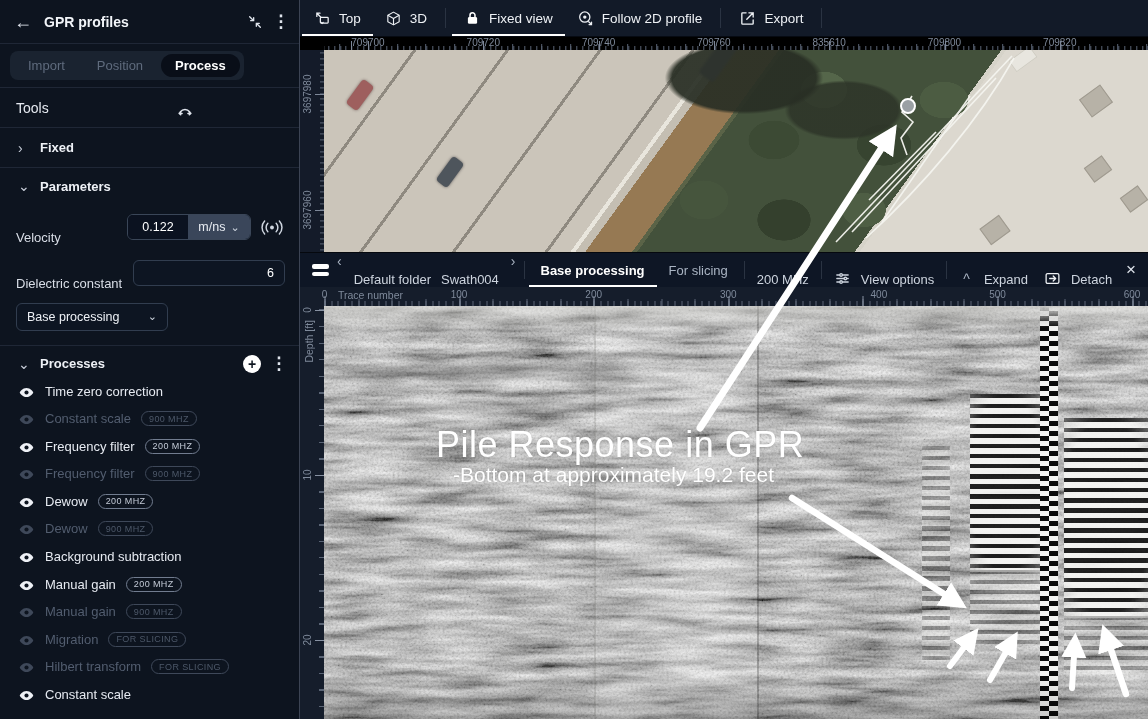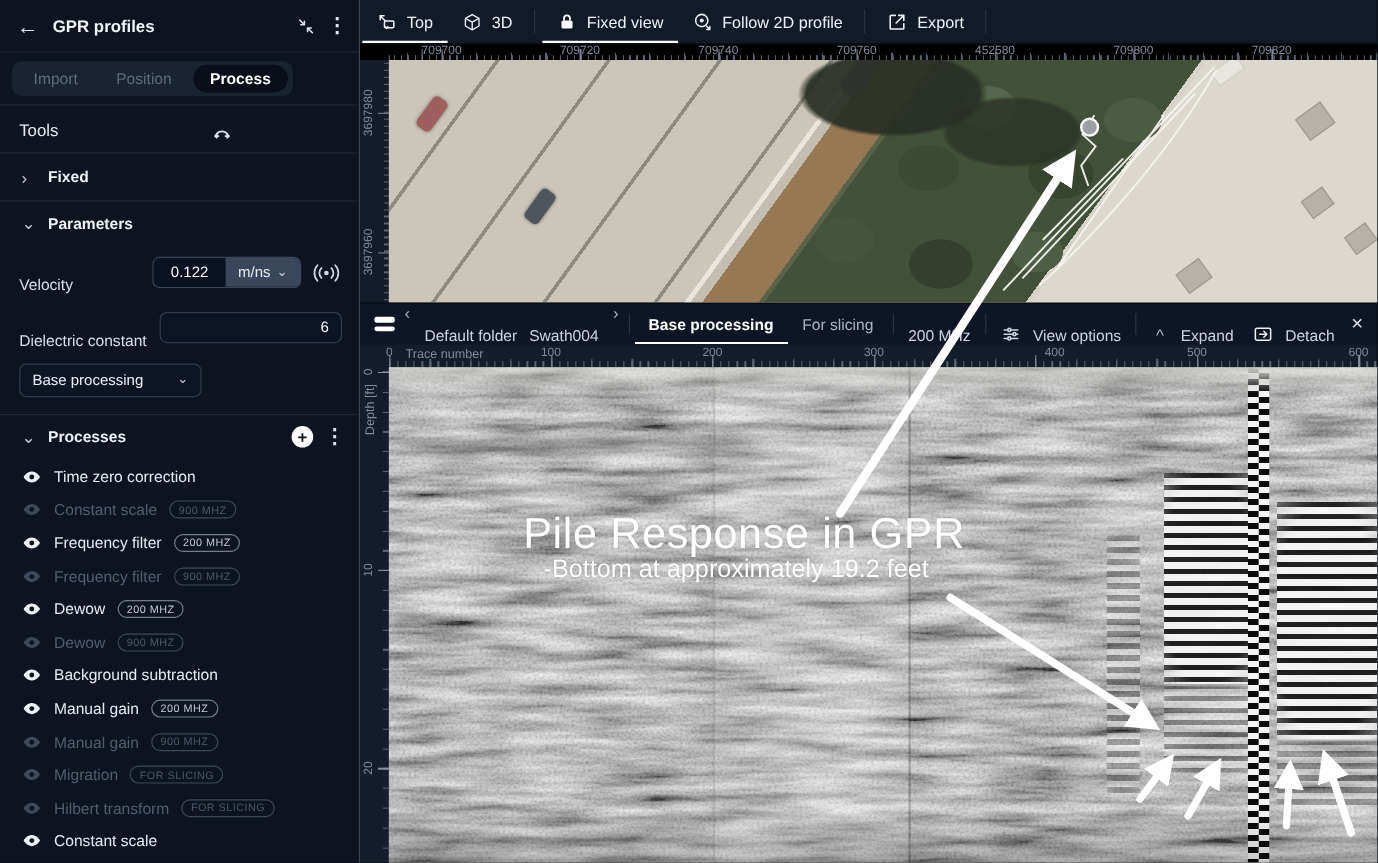--- a/index.html
+++ b/index.html
@@ -36,21 +36,21 @@
   .antenna { margin-left:8px; width:26px; display:flex; justify-content:center; }
   .di-input { width:152px; height:26px; background:#0d1522; border:1px solid #313d4f; border-radius:6px; color:#fff; font-family:inherit; font-size:12.5px; text-align:right; padding-right:10px; outline:none; }
   .select { width:152px; height:28px; background:#0d1522; border:1px solid #313d4f; border-radius:6px; display:flex; align-items:center; justify-content:space-between; padding:0 10px; font-size:12.5px; color:#eef1f6; cursor:pointer; }
   .interp { padding-top:6px; padding-bottom:8px; }
 
   .proc-divider { border-top:1px solid #1f2736; margin-top:6px; }
   .proc-header { height:36px; display:flex; align-items:center; gap:12px; padding:0 14px 0 18px; }
   .proc-header .spacer { flex:1; }
   .plus-circle { width:18px; height:18px; border-radius:50%; background:#ffffff; color:#0d141f; font-size:14px; font-weight:700; display:flex; align-items:center; justify-content:center; cursor:pointer; }
   .proc-list { padding:2px 0 0 18px; }
-  .proc-item { height:27.6px; display:flex; align-items:center; gap:10px; cursor:pointer; }
+  .proc-item { height:27.6px; display:flex; align-items:flex-start; gap:10px; cursor:pointer; }
   .proc-label { font-size:13px; color:#e6eaf1; }
   .badge { border:1px solid #717c8f; color:#c3cad6; font-size:9px; letter-spacing:.4px; padding:1.5px 7px; border-radius:999px; white-space:nowrap; }
   .proc-item.off .proc-label { color:#525d6f; }
   .proc-item.off .badge { border-color:#3e4859; color:#4d5869; }
   .eye { width:17px; height:17px; display:flex; }
   .eye .eye-body { fill:#eef1f6; }
   .eye .eye-pupil { fill:#0d141f; }
   .proc-item.off .eye .eye-body { fill:#3e4859; }
 
   
@@ -431,21 +431,21 @@
     <div class="map-hruler">
       <div class="minor"></div>
         <div class="med"></div>
         <div class="major"></div>
       <div>
 
       <span class="tick-label" style="left: 68px;">709700</span>
           <span class="tick-label" style="left: 183.3px;">709720</span>
           <span class="tick-label" style="left: 298.6px;">709740</span>
           <span class="tick-label" style="left: 413.9px;">709760</span>
-          <span class="tick-label" style="left: 529.2px;">452580</span>
+          <span class="tick-label" style="left: 529.2px;">835610</span>
           <span class="tick-label" style="left: 644.5px;">709800</span>
           <span class="tick-label" style="left: 759.8px;">709820</span>
         </div>
     </div>
 
     <div class="map-row">
       <div class="map-vruler">
         <div class="minor"></div>
           <div class="major"></div>
         <div>

